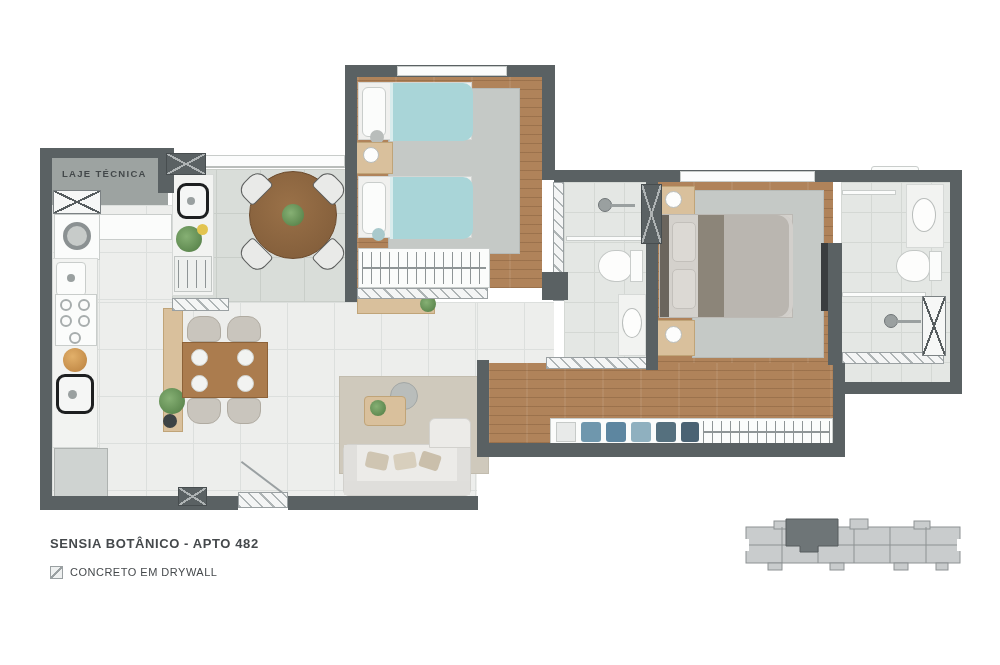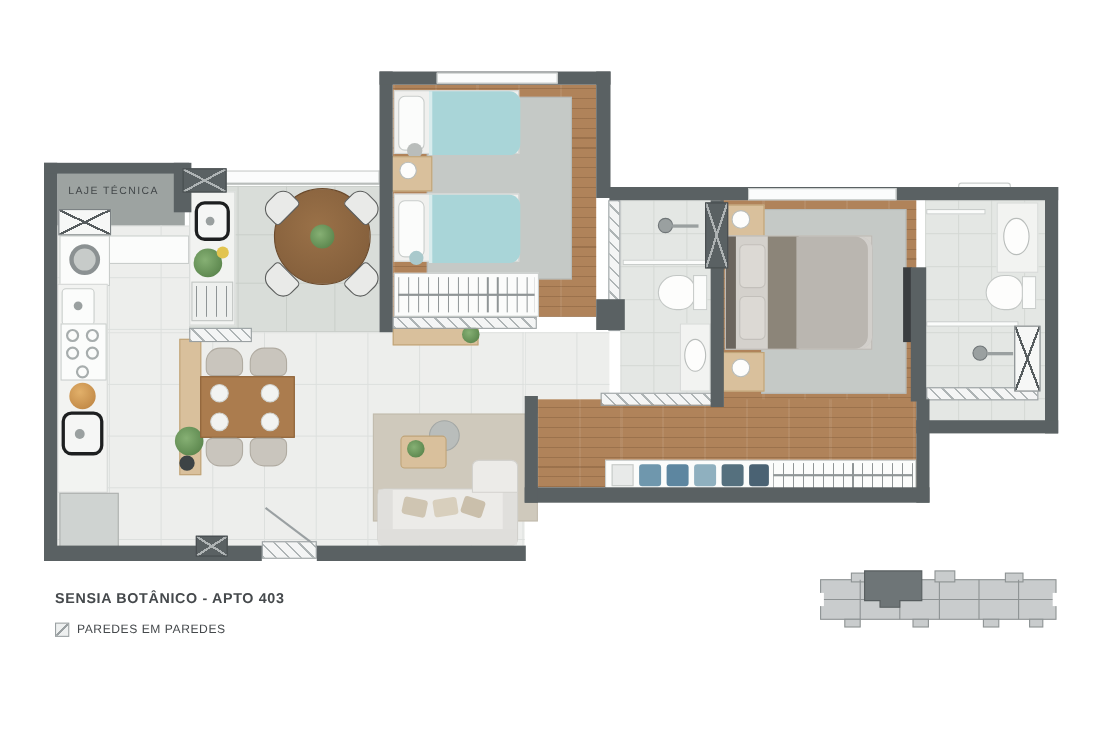--- a/index.html
+++ b/index.html
@@ -50,21 +50,21 @@
   .sw{width:13px;height:13px;display:inline-block;box-sizing:border-box;}
   .swd{background:linear-gradient(135deg,#eef0f0 45%,#9aa0a2 45% 55%,#eef0f0 55%);border:1px solid #9aa0a2;}
   .swc{background:#565c5f;}
 </style>
 </head>
 <body>
 
 <div class="stage">
 
   <div class="abs conc" style="left:52px;top:158px;width:116px;height:48px;"></div>
-  <div class="abs lajetxt" style="left:62px;top:168px;width:104px;height:14px;">LAJE TÉCNICA</div>
+  <div class="abs lajetxt" style="left:62px;top:168px;width:104px;height:14px;font-weight:bold;">LAJE TÉCNICA</div>
   <div class="abs tile" style="left:52px;top:205px;width:120px;height:291px;"></div>
   <div class="abs tileT" style="left:172px;top:169px;width:173px;height:133px;"></div>
   <div class="abs tile" style="left:52px;top:302px;width:425px;height:194px;"></div>
   <div class="abs tile" style="left:477px;top:302px;width:77px;height:61px;"></div>
   <div class="abs wood" style="left:357px;top:77px;width:185px;height:211px;"></div>
   <div class="abs wood" style="left:655px;top:182px;width:178px;height:261px;"></div>
   <div class="abs wood" style="left:488px;top:363px;width:345px;height:80px;"></div>
   <div class="abs tileB" style="left:564px;top:182px;width:82px;height:175px;"></div>
   <div class="abs tileB" style="left:841px;top:182px;width:109px;height:200px;"></div>
 
@@ -219,25 +219,25 @@
 
   <div class="xl" style="left:53px;top:190px;width:46px;height:22px;"></div>
   <div class="xd" style="left:166px;top:153px;width:38px;height:20px;"></div>
   <div class="xd" style="left:178px;top:487px;width:27px;height:17px;"></div>
   <div class="xd" style="left:641px;top:184px;width:19px;height:58px;"></div>
   <div class="xl" style="left:922px;top:296px;width:22px;height:58px;"></div>
 
   <div class="abs" style="left:397px;top:66px;width:110px;height:10px;background:#fbfcfc;border:1px solid #c8ccca;"></div>
   <div class="abs" style="left:680px;top:171px;width:135px;height:11px;background:#fbfcfc;border:1px solid #c8ccca;"></div>
 
-  <div class="abs caption" style="left:50px;top:536px;width:320px;height:18px;">SENSIA BOTÂNICO - APTO 403</div>
+  <div class="abs caption" style="left:50px;top:536px;width:320px;height:18px;">SENSIA BOTÂNICO - APTO 482</div>
   <div class="abs" style="left:50px;top:562px;width:260px;height:44px;">
     <div style="display:flex;align-items:center;gap:7px;height:20px;">
       <span class="sw swd"></span>
-      <span class="leg">PAREDES EM PAREDES</span>
+      <span class="leg">CONCRETO EM DRYWALL</span>
     </div>
   </div>
 
   <div class="abs" style="left:742px;top:512px;width:222px;height:68px;">
     <svg width="222" height="68" viewBox="0 0 222 68">
       <g fill="var(--keyplan_light,#c9cccd)" stroke="#8d9293" stroke-width="1">
         <rect x="4" y="15" width="214" height="36"></rect>
         <rect x="32" y="9" width="16" height="8"></rect>
         <rect x="108" y="7" width="18" height="10"></rect>
         <rect x="172" y="9" width="16" height="8"></rect>

